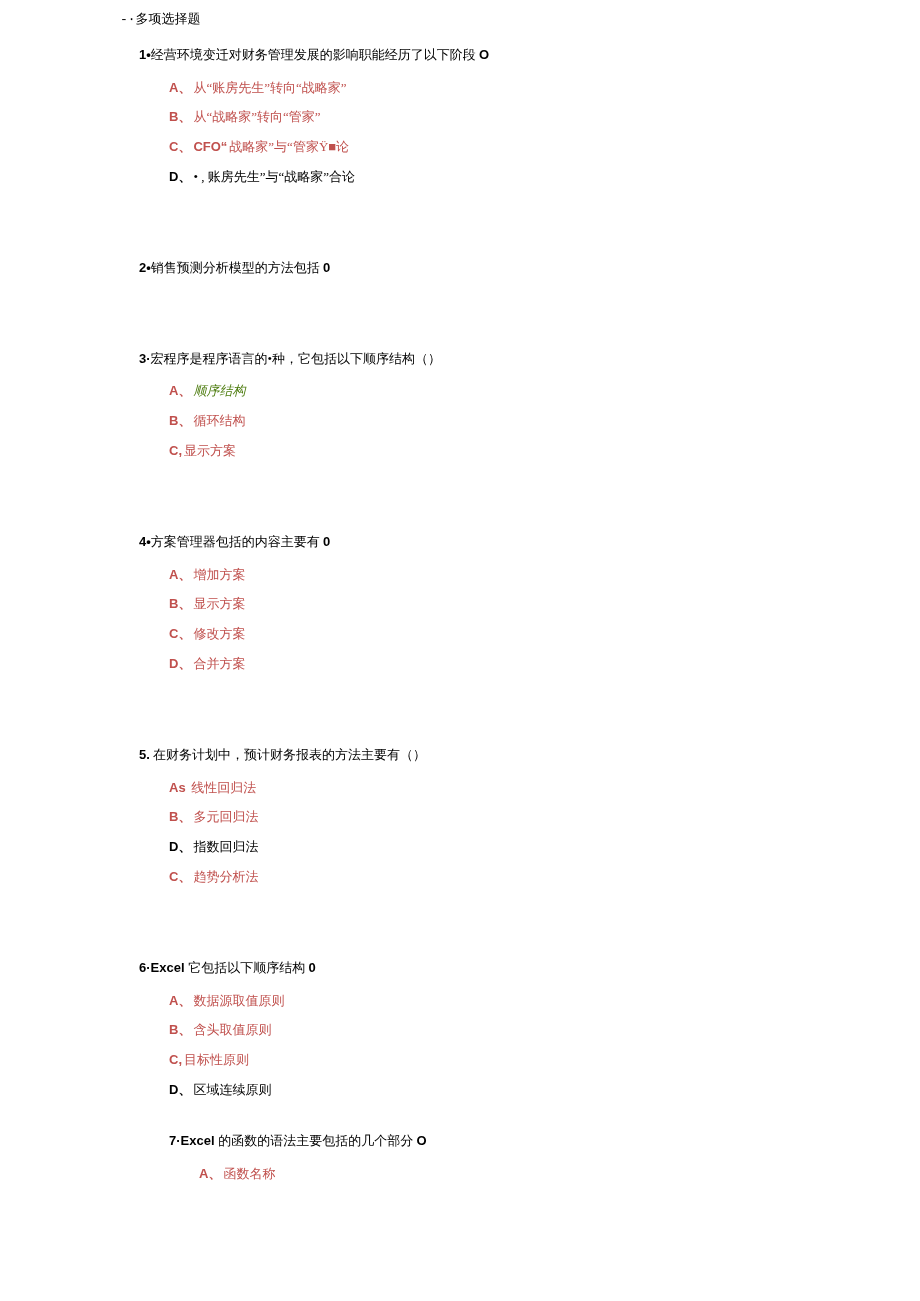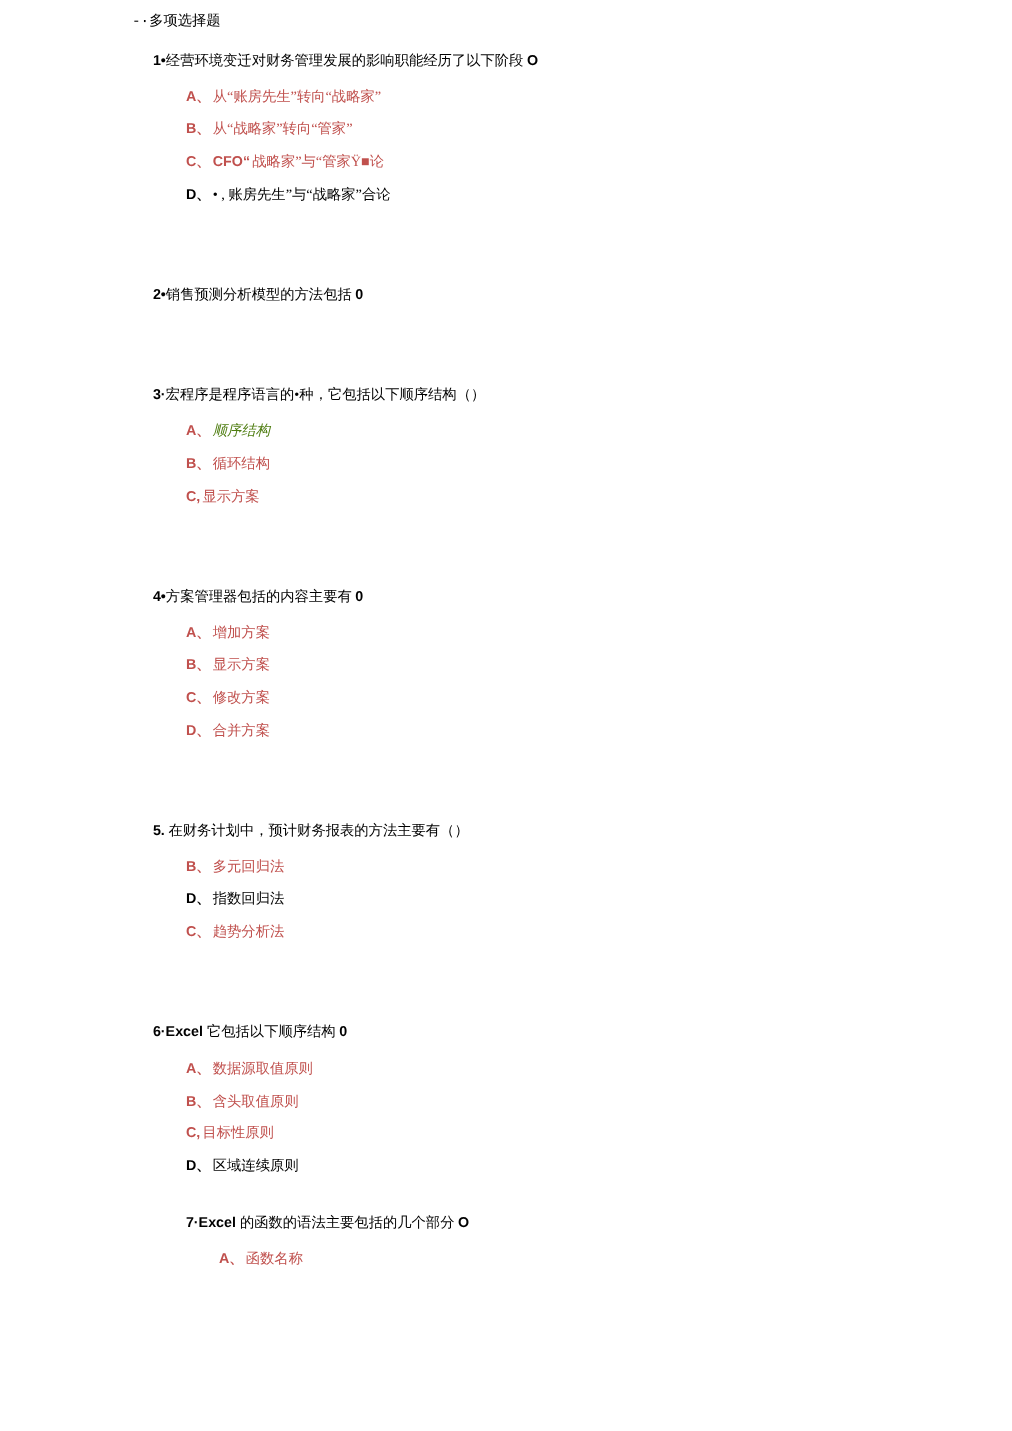--- a/index.html
+++ b/index.html
@@ -92,20 +92,21 @@
       <div class="opt"><span class="lbl red">C、</span><span class="red">修改方案</span></div>
       <div class="opt"><span class="lbl red">D、</span><span class="red">合并方案</span></div>
     </div>
   </div>
 
   <div class="qblock">
     <div class="stem">
       <span class="bold">5.</span><span> 在财务计划中，预计财务报表的方法主要有（）</span>
     </div>
     <div class="opts">
+      <div class="opt"><span class="lbl red">As </span><span class="red">线性回归法</span></div>
       <div class="opt"><span class="lbl red">B、</span><span class="red">多元回归法</span></div>
       <div class="opt"><span class="lbl black">D、</span><span class="black">指数回归法</span></div>
       <div class="opt"><span class="lbl red">C、</span><span class="red">趋势分析法</span></div>
     </div>
   </div>
 
   <div class="qblock" style="margin-bottom:0;">
     <div class="stem">
       <span class="bold">6·Excel </span><span>它包括以下顺序结构 </span><span class="bold">0</span>
     </div>

